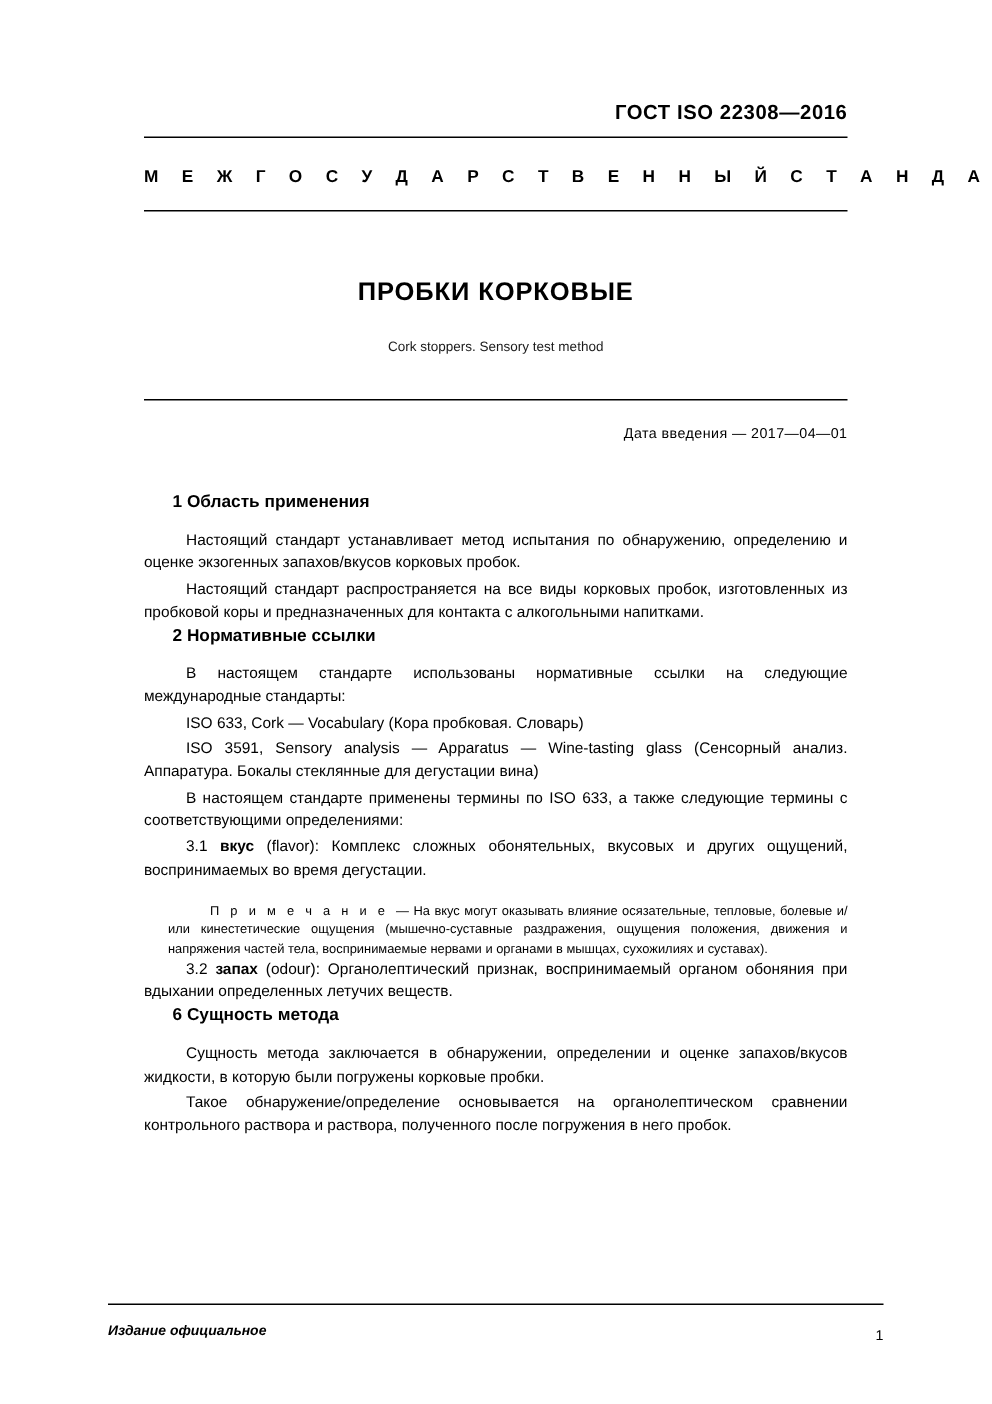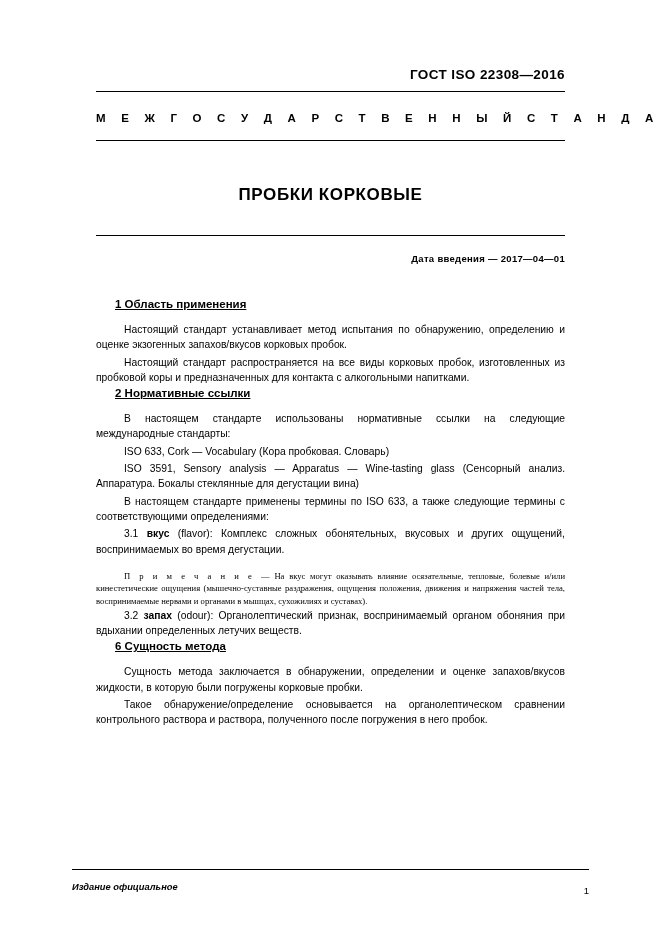--- a/index.html
+++ b/index.html
@@ -65,51 +65,49 @@
     margin-top: 21px;
     color: #1a1a1a;
   }
   .rule-under-title {
     border-bottom: 1.1px solid #000;
     margin-top: 30px;
   }
   .date-line {
     text-align: right;
     font-size: 9.5px;
-    font-weight: bold;
+    font-weight: normal;
     margin-top: 17px;
     letter-spacing: 0.3px;
   }
   .body {
     margin-top: 34px;
   }
   h2.section {
     font-size: 11.5px;
     font-weight: bold;
     margin: 0 0 12px 0;
     padding-left: 19px;
-    text-decoration: underline;
   }
   .sec-gap {
     margin-top: 26px;
   }
   p.para {
     font-size: 10.3px;
     line-height: 15.3px;
     margin: 0 0 2px 0;
     text-align: justify;
     text-indent: 28px;
   }
   p.note {
     font-size: 8.6px;
     line-height: 12.6px;
-    margin: 13px 0 0 0;
+    margin: 13px 0 0 16px;
     text-align: justify;
     text-indent: 28px;
-    font-family: Liberation Serif, serif;
   }
   .spaced {
     letter-spacing: 2.2px;
   }
   .bold {
     font-weight: bold;
   }
   .defs {
     margin-top: 11px;
   }
@@ -141,20 +139,21 @@
 <div class="page">
 
   <div class="std-code">ГОСТ ISO 22308—2016</div>
   <div class="rule-top"></div>
 
   <div class="interstate">М Е Ж Г О С У Д А Р С Т В Е Н Н Ы Й    С Т А Н Д А Р Т</div>
   <div class="rule-under-interstate"></div>
 
   <div class="title-block">
     <div class="title-main">ПРОБКИ КОРКОВЫЕ</div>
+    <div class="title-en">Cork stoppers. Sensory test method</div>
   </div>
 
   <div class="rule-under-title"></div>
   <div class="date-line">Дата введения — 2017—04—01</div>
 
   <div class="body">
 
     <h2 class="section">1  Область применения</h2>
     <p class="para">Настоящий стандарт устанавливает метод испытания по обнаружению, определению и оценке экзогенных запахов/вкусов корковых пробок.</p>
     <p class="para">Настоящий стандарт распространяется на все виды корковых пробок, изготовленных из пробковой коры и предназначенных для контакта с алкогольными напитками.</p>

